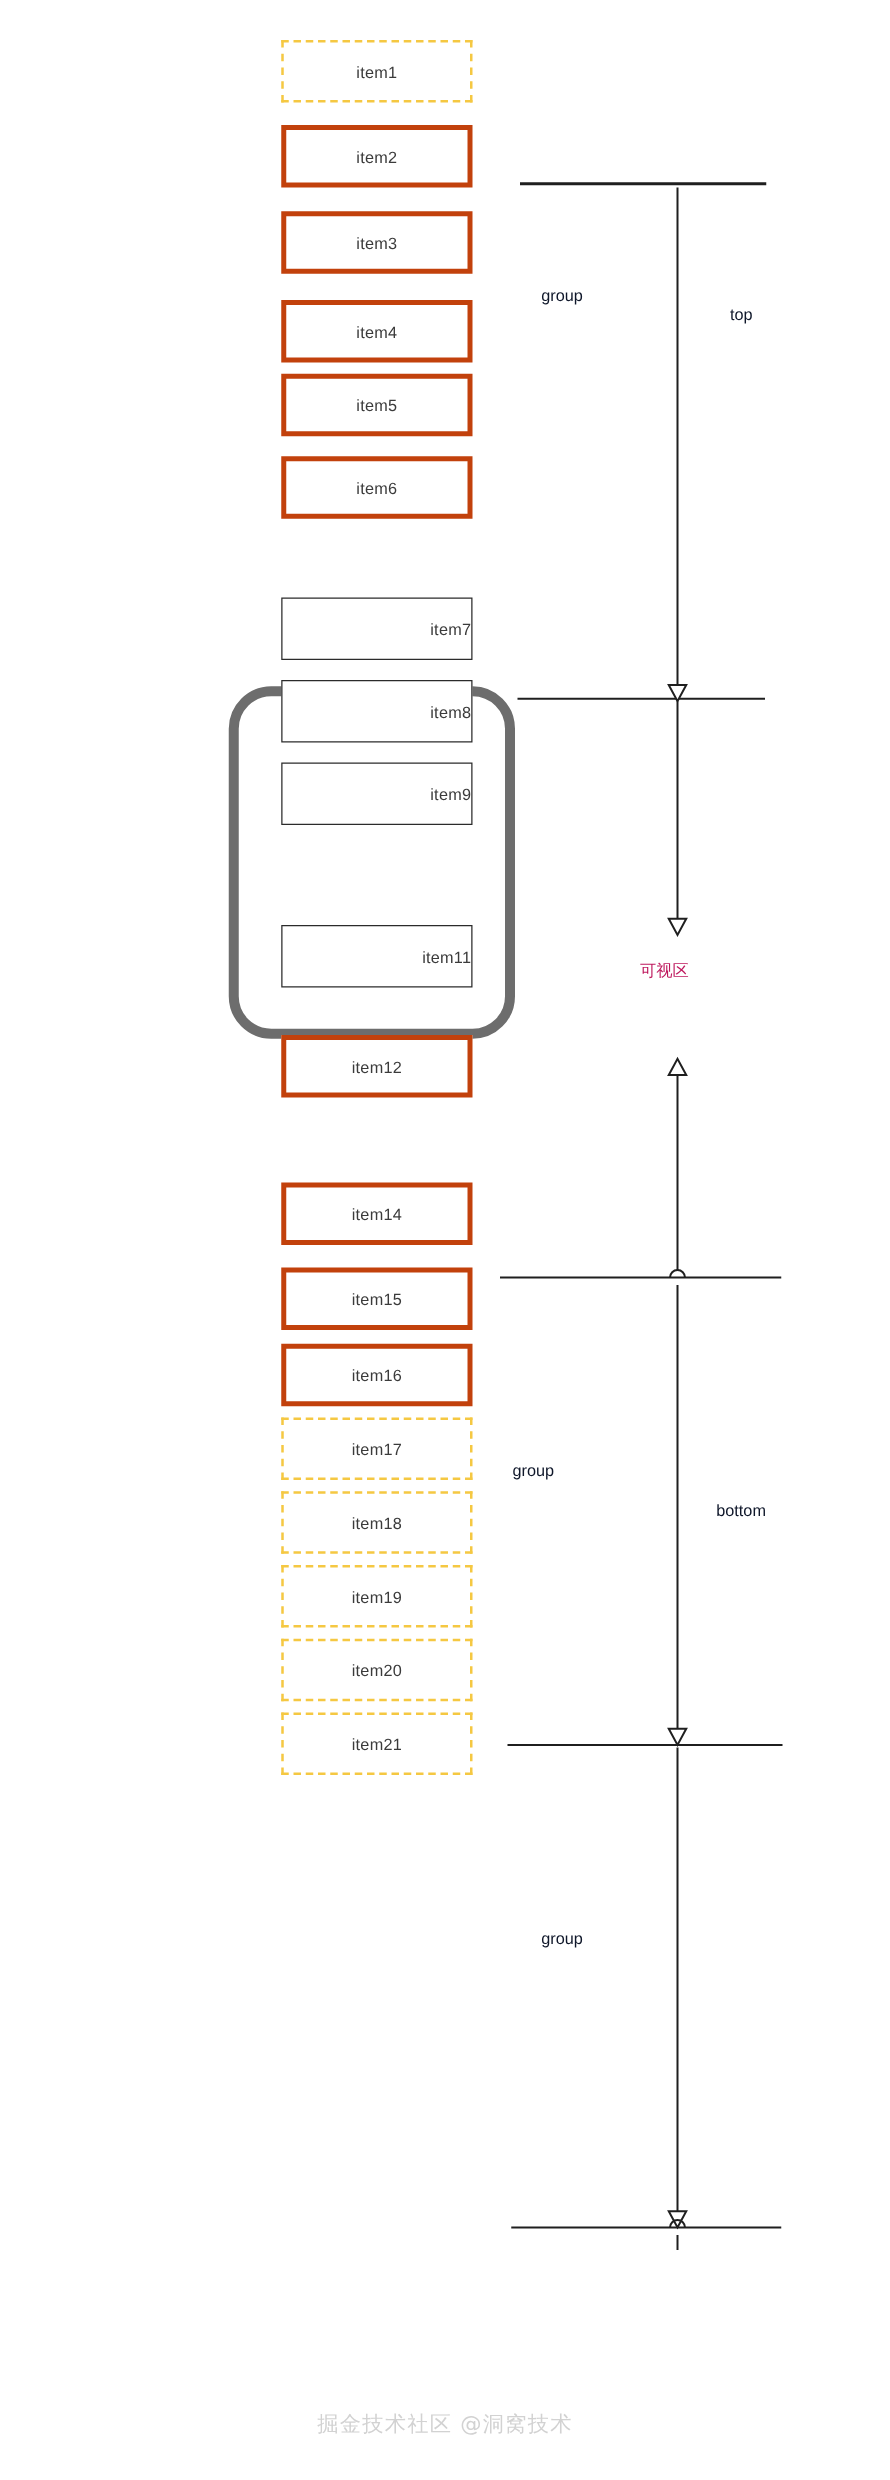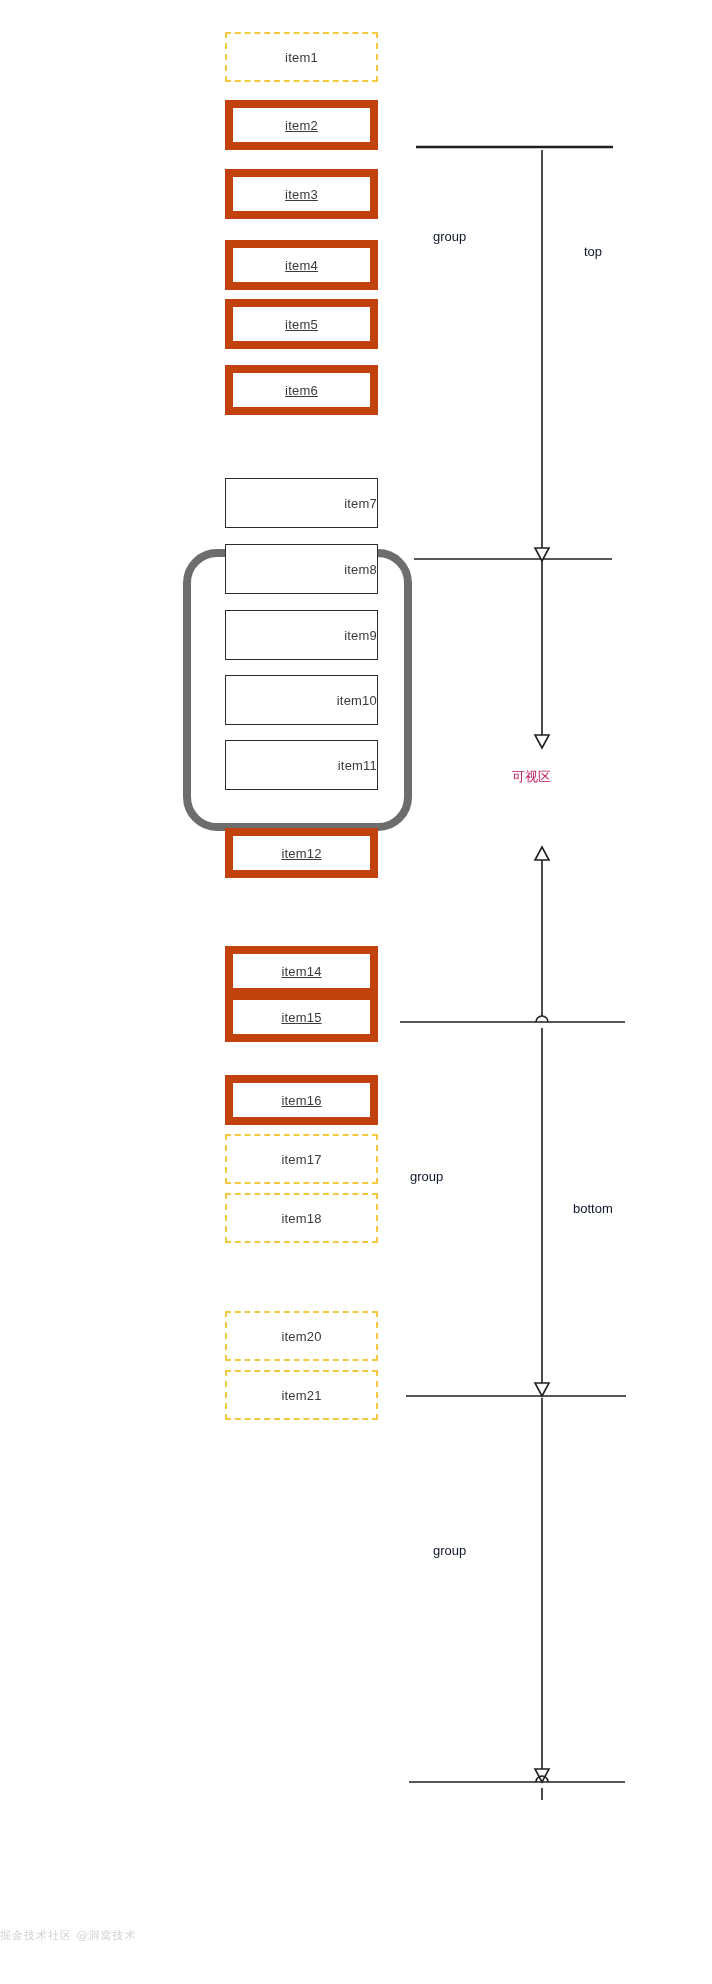--- a/index.html
+++ b/index.html
@@ -27,22 +27,21 @@
     box-sizing: border-box;
     display: flex;
     align-items: center;
     justify-content: center;
     font-size: 13px;
     color: #3b3b3b;
     background: #ffffff;
     letter-spacing: .2px;
   }
   .item.solid-yellow {
-    border: 8px solid #c2410c;
-    text-decoration: underline;
+    border: 4px solid #c2410c;
   }
   .item.dashed-yellow {
     border: 2px dashed #f5c842;
   }
   .item.solid-black {
     border: 1.6px solid #2b2b2b;
     justify-content: flex-end;
   }
 
   
@@ -110,21 +109,22 @@
     height: 1984px;
     pointer-events: none;
   }
 
   
   #watermark {
     position: absolute;
     left: 0;
     top: 1928px;
     width: 712px;
-    font-size: 11px;
+    text-align: center;
+    font-size: 17px;
     color: #d2d2d2;
     letter-spacing: 1px;
     font-family: "DejaVu Sans", sans-serif;
   }
 </style>
 </head>
 <body>
 
 <div id="page">
 
@@ -156,44 +156,44 @@
 
   <div class="item solid-black" style="top:478px">
       <span>item7</span>
     </div>
   <div class="item solid-black" style="top:544px">
       <span>item8</span>
     </div>
   <div class="item solid-black" style="top:610px">
       <span>item9</span>
     </div>
-  <div class="item solid-black" style="top:675px">
-      <span>item10</span>
-    </div>
   <div class="item solid-black" style="top:740px">
       <span>item11</span>
     </div>
 
   <div class="item solid-yellow" style="top:828px">
       <span>item12</span>
     </div>
   <div class="item solid-yellow" style="top:946px">
       <span>item14</span>
     </div>
-  <div class="item solid-yellow" style="top:992px">
+  <div class="item solid-yellow" style="top:1014px">
       <span>item15</span>
     </div>
   <div class="item solid-yellow" style="top:1075px">
       <span>item16</span>
     </div>
   <div class="item dashed-yellow" style="top:1134px">
       <span>item17</span>
     </div>
   <div class="item dashed-yellow" style="top:1193px">
       <span>item18</span>
+    </div>
+  <div class="item dashed-yellow" style="top:1252px">
+      <span>item19</span>
     </div>
   <div class="item dashed-yellow" style="top:1311px">
       <span>item20</span>
     </div>
   <div class="item dashed-yellow" style="top:1370px">
       <span>item21</span>
     </div>
 
   <svg id="overlay" viewBox="0 0 712 1984">
     <g stroke="#1f1f1f" fill="none" stroke-width="1.6">

